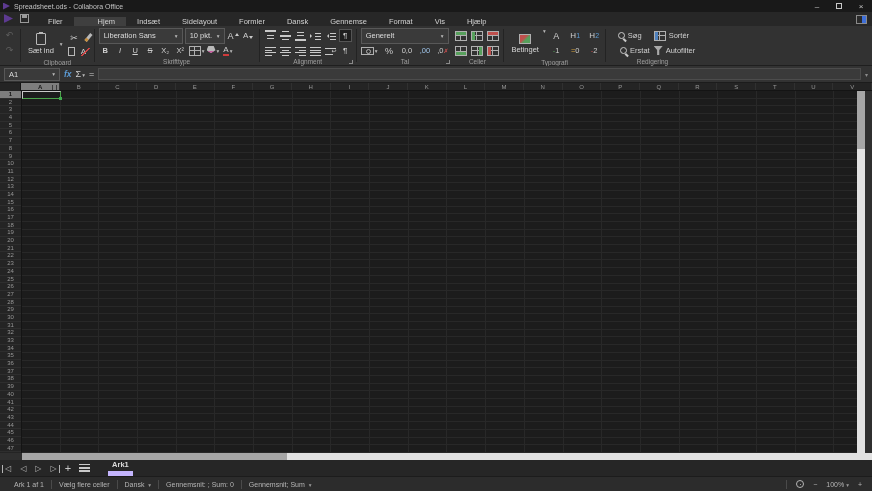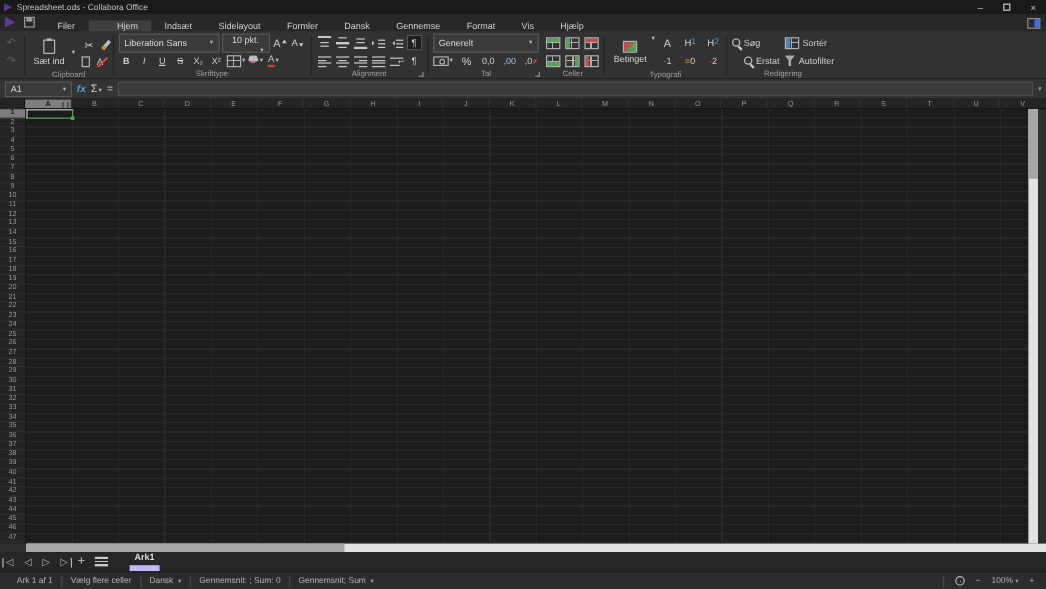--- a/index.html
+++ b/index.html
@@ -238,21 +238,21 @@
     </div>
     <div class="rsep"></div>
 
     <div class="rgroup">
       <div class="rgrows">
         <div class="rrow">
           <span class="combo" style="width:84px;">
             <span>Liberation Sans</span>
               <span class="caret">▾</span>
           </span>
-          <span class="combo" style="width:40px;flex-direction:column;">
+          <span class="combo" style="width:40px;">
             <span>10 pkt.</span>
               <span class="caret">▾</span>
           </span>
           <span class="ibtn">
             <span style="font-size:9px;">A</span>
               <span class="tri-up"></span>
           </span>
           <span class="ibtn">
             <span style="font-size:8px;">A</span>
               <span class="tri-dn"></span>
@@ -407,21 +407,21 @@
           </div>
         </div>
       </div>
       <div class="rlabel">Typografi</div>
     </div>
     <div class="rsep"></div>
 
     <div class="rgroup">
       <div class="rgrows">
         <div class="rrow" style="gap:4px;">
-          <span class="ibtn" style="gap:3px;min-width:40px;justify-content:flex-start;">
+          <span class="ibtn" style="gap:3px;min-width:40px;justify-content:center;">
             <span class="mag"></span>
             <span>Søg</span>
           </span>
           <span class="ibtn" style="gap:3px;justify-content:flex-start;">
             <span class="tbl bl"></span>
             <span>Sortér</span>
           </span>
         </div>
         <div class="rrow" style="gap:4px;">
           <span class="ibtn" style="gap:3px;min-width:40px;justify-content:flex-end;">

